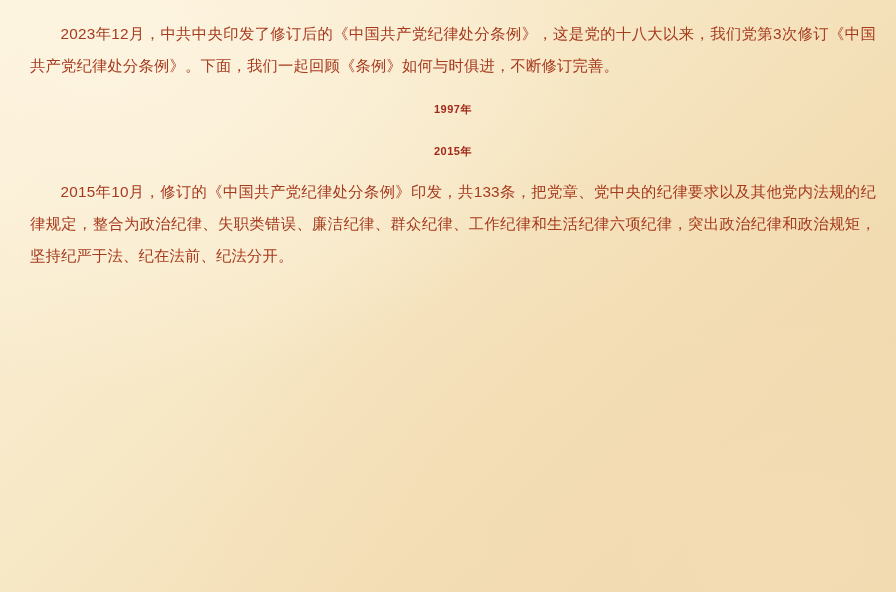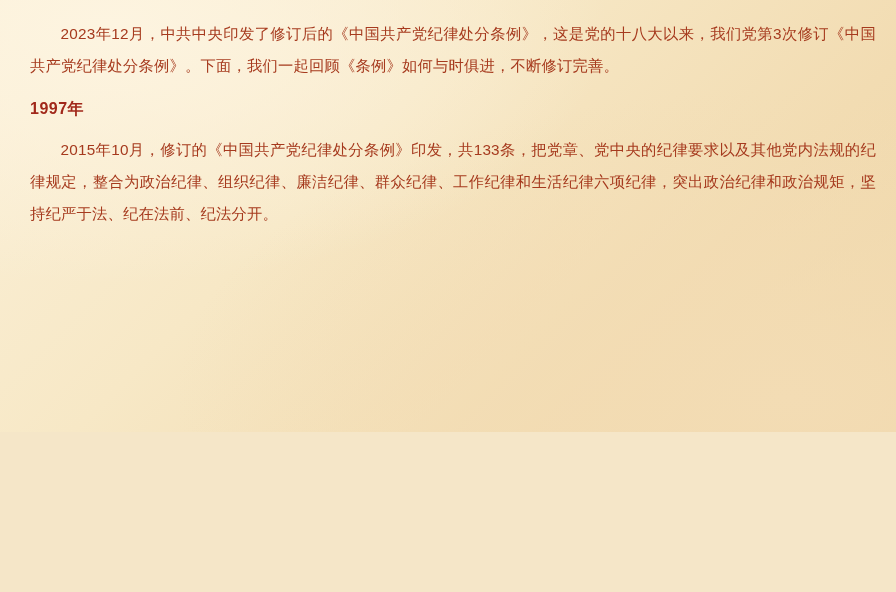--- a/index.html
+++ b/index.html
@@ -9,43 +9,43 @@
   body {
     width: 896px;
     height: 592px;
     overflow: hidden;
     font-family: "Liberation Sans", sans-serif;
     background: #f5e6c8;
   }
   .page {
     position: relative;
     width: 896px;
-    height: 432px;
+    height: 592px;
     box-sizing: border-box;
     padding: 18px 20px 10px 30px;
     background:
       radial-gradient(ellipse at 12% 6%, #fdf4e0 0%, rgba(253,244,224,0) 45%),
       radial-gradient(ellipse at 88% 92%, #f3dcb4 0%, rgba(243,220,180,0) 55%),
       linear-gradient(135deg, #fbf0d8 0%, #f7e8c6 38%, #f2dcb2 72%, #eed5a6 100%);
   }
   .para {
     color: #a63a1e;
     font-size: 15.3px;
     line-height: 32px;
     text-align: justify;
     text-justify: inter-ideograph;
     text-indent: 2em;
     margin: 0 0 6px 0;
     letter-spacing: 0.2px;
   }
   .year-heading {
     color: #a1281a;
-    font-size: 16px;
+    font-size: 11px;
     font-weight: bold;
-    text-align: left;
+    text-align: center;
     line-height: 30px;
     margin: 12px 0 10px 0;
     letter-spacing: 0.5px;
   }
   .block { margin-bottom: 2px; }
   .first-para { margin-bottom: 10px; }
 </style>
 </head>
 <body>
 
@@ -54,16 +54,17 @@
   <p class="para first-para">2023年12月，中共中央印发了修订后的《中国共产党纪律处分条例》，这是党的十八大以来，我们党第3次修订《中国共产党纪律处分条例》。下面，我们一起回顾《条例》如何与时俱进，不断修订完善。</p>
 
   <div class="block">
     <div class="year-heading">1997年</div>
   </div>
 
   <div class="block">
   </div>
 
   <div class="block">
-    <p class="para">2015年10月，修订的《中国共产党纪律处分条例》印发，共133条，把党章、党中央的纪律要求以及其他党内法规的纪律规定，整合为政治纪律、组织纪律、廉洁纪律、群众纪律、工作纪律和生活纪律六项纪律，突出政治纪律和政治规矩，坚持纪严于法、纪在法前、纪法分开。</p>
+    <div class="year-heading">2015年</div>
+    <p class="para">2015年10月，修订的《中国共产党纪律处分条例》印发，共133条，把党章、党中央的纪律要求以及其他党内法规的纪律规定，整合为政治纪律、失职类错误、廉洁纪律、群众纪律、工作纪律和生活纪律六项纪律，突出政治纪律和政治规矩，坚持纪严于法、纪在法前、纪法分开。</p>
   </div>
 
 </div>
 
 </body></html>

